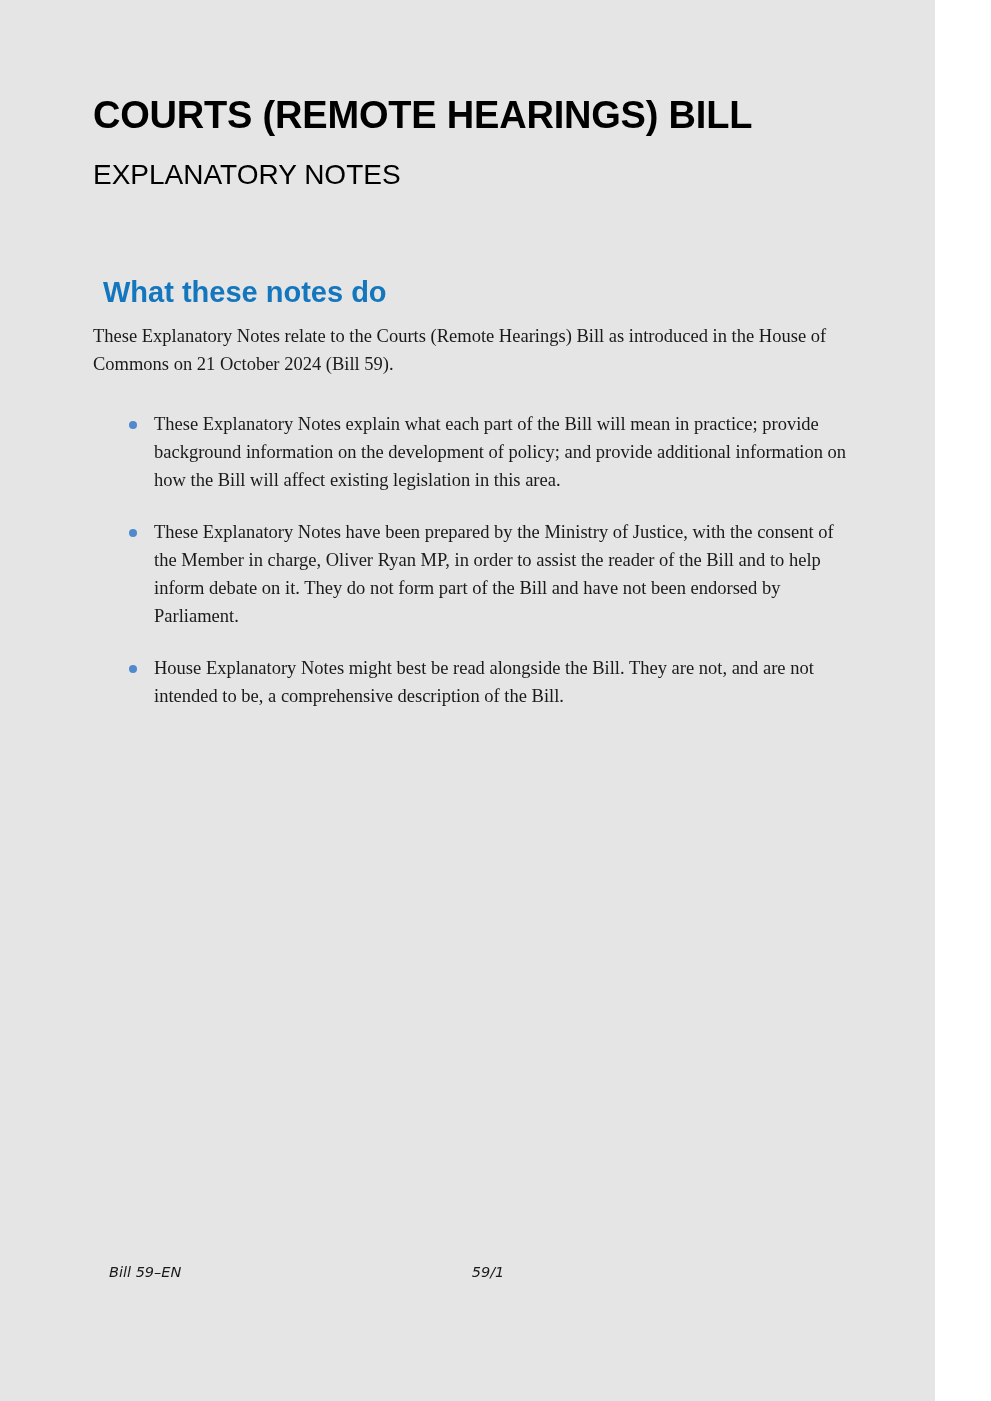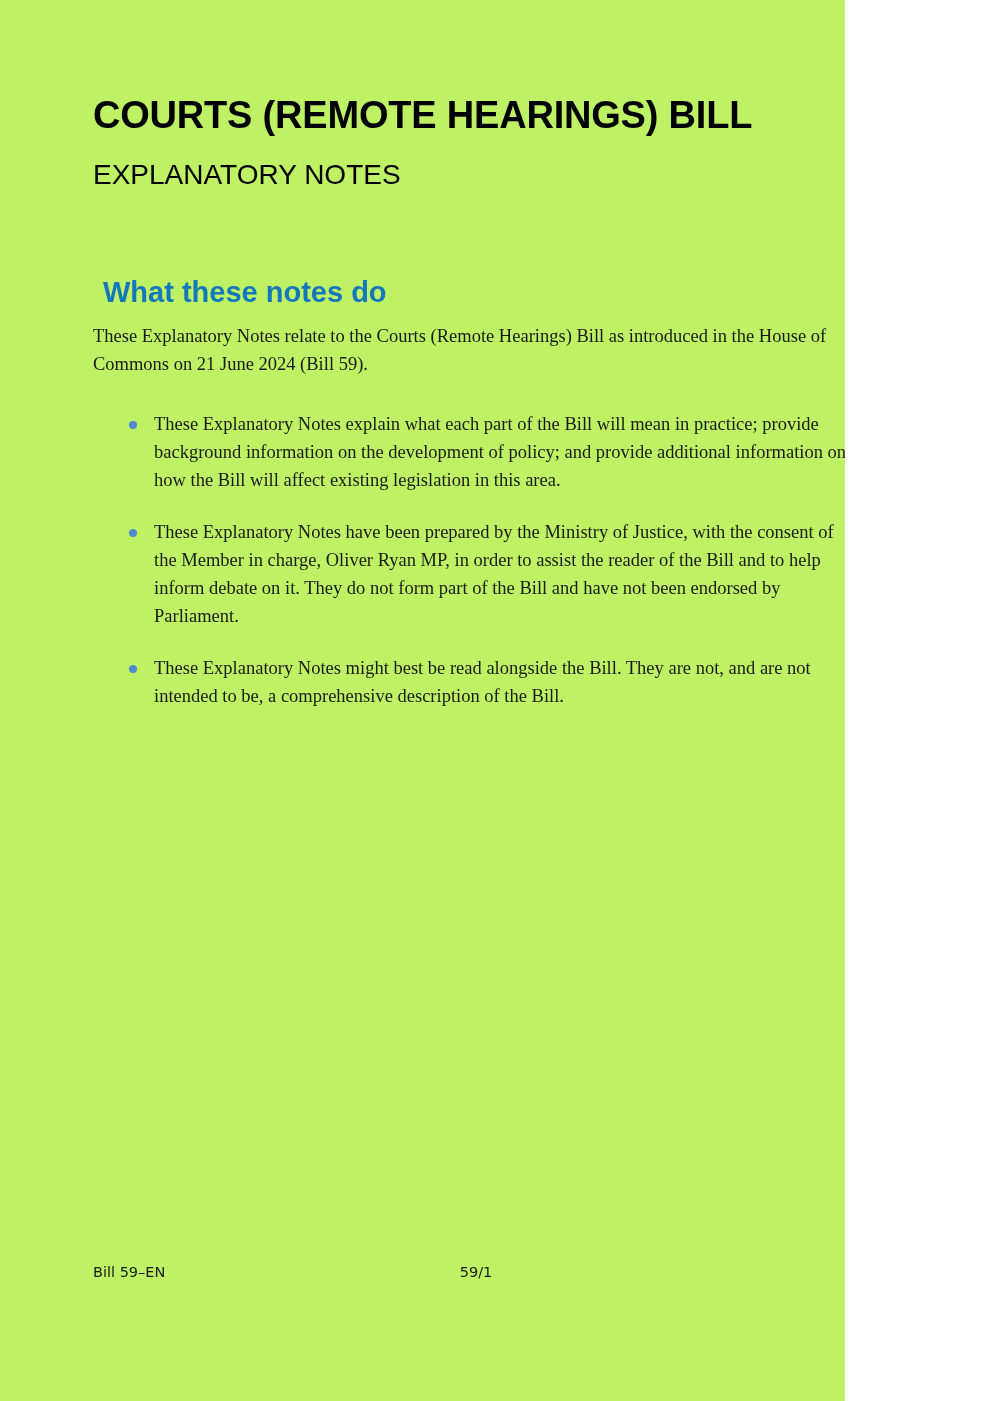--- a/index.html
+++ b/index.html
@@ -3,23 +3,23 @@
 <meta charset="utf-8">
 <style>
   html, body {
     margin: 0;
     padding: 0;
     background: #ffffff;
   }
 
   .page {
     position: relative;
-    width: 845px;
+    width: 935px;
     height: 1401px;
-    background: #bef264;
+    background: #e5e5e5;
     overflow: hidden;
     box-sizing: border-box;
   }
 
   
   .title-block {
     position: absolute;
     left: 93px;
     top: 92px;
     width: 790px;
@@ -117,72 +117,74 @@
   .footer {
     position: absolute;
     left: 93px;
     top: 1262px;
     width: 762px;
     height: 24px;
   }
 
   .footer-left {
     position: absolute;
-    left: 0;
+    left: 16px;
     top: 0;
     font-family: "DejaVu Sans", sans-serif;
     font-size: 14.5px;
     line-height: 20px;
     color: #1a1a1a;
     white-space: nowrap;
+    font-style: italic;
   }
 
   .footer-center {
     position: absolute;
-    left: 2px;
+    left: 14px;
     top: 0;
     width: 100%;
     text-align: center;
     font-family: "DejaVu Sans", sans-serif;
     font-size: 14.5px;
     line-height: 20px;
     color: #1a1a1a;
+    font-style: italic;
   }
 </style>
 </head>
 <body>
 
 <div class="page">
 
   <div class="title-block">
     <h1 class="doc-title">COURTS (REMOTE HEARINGS) BILL</h1>
     <h2 class="doc-subtitle">EXPLANATORY NOTES</h2>
   </div>
 
   <h3 class="section-heading">What these notes do</h3>
 
   <div class="body-block">
 
-    <p class="intro-para">These Explanatory Notes relate to the Courts (Remote Hearings) Bill as introduced in the House of Commons on 21 June 2024 (Bill 59).</p>
+    <p class="intro-para">These Explanatory Notes relate to the Courts (Remote Hearings) Bill as introduced in the House of Commons on 21 October 2024 (Bill 59).</p>
 
     <ul class="bullet-list">
 
       <li class="bullet-item">
         <span class="bullet-dot"></span>
         <span class="bullet-text">These Explanatory Notes explain what each part of the Bill will mean in practice; provide background information on the development of policy; and provide additional information on how the Bill will affect existing legislation in this area.</span>
       </li>
 
       <li class="bullet-item">
         <span class="bullet-dot"></span>
         <span class="bullet-text">These Explanatory Notes have been prepared by the Ministry of Justice, with the consent of the Member in charge, Oliver Ryan MP, in order to assist the reader of the Bill and to help inform debate on it. They do not form part of the Bill and have not been endorsed by Parliament.</span>
       </li>
 
       <li class="bullet-item">
         <span class="bullet-dot"></span>
-        <span class="bullet-text">These Explanatory Notes might best be read alongside the Bill. They are not, and are not intended to be, a comprehensive description of the Bill.</span>
+        <span class="bullet-text">House Explanatory Notes might best be read alongside the Bill. They are not, and are not intended to be, a comprehensive description of the Bill.</span>
       </li>
 
     </ul>
   </div>
 
   <div class="footer">
     <span class="footer-left">Bill 59–EN</span>
     <span class="footer-center">59/1</span>
   </div>
 

